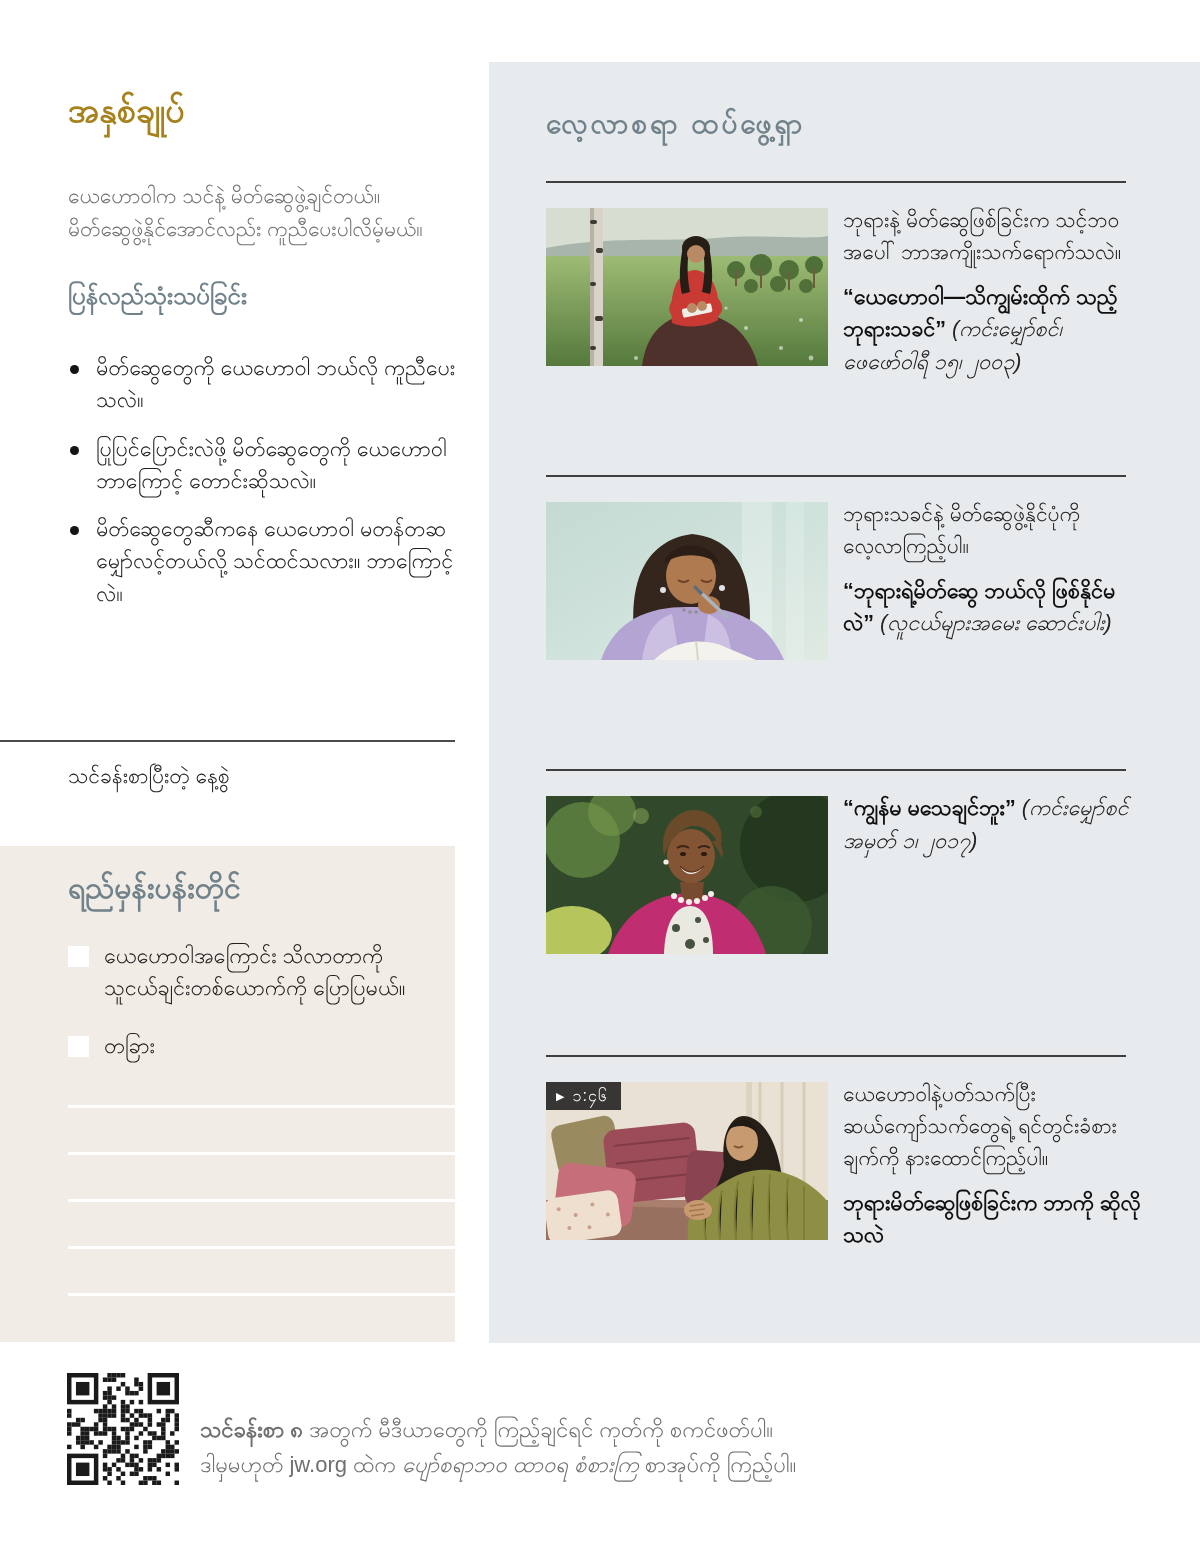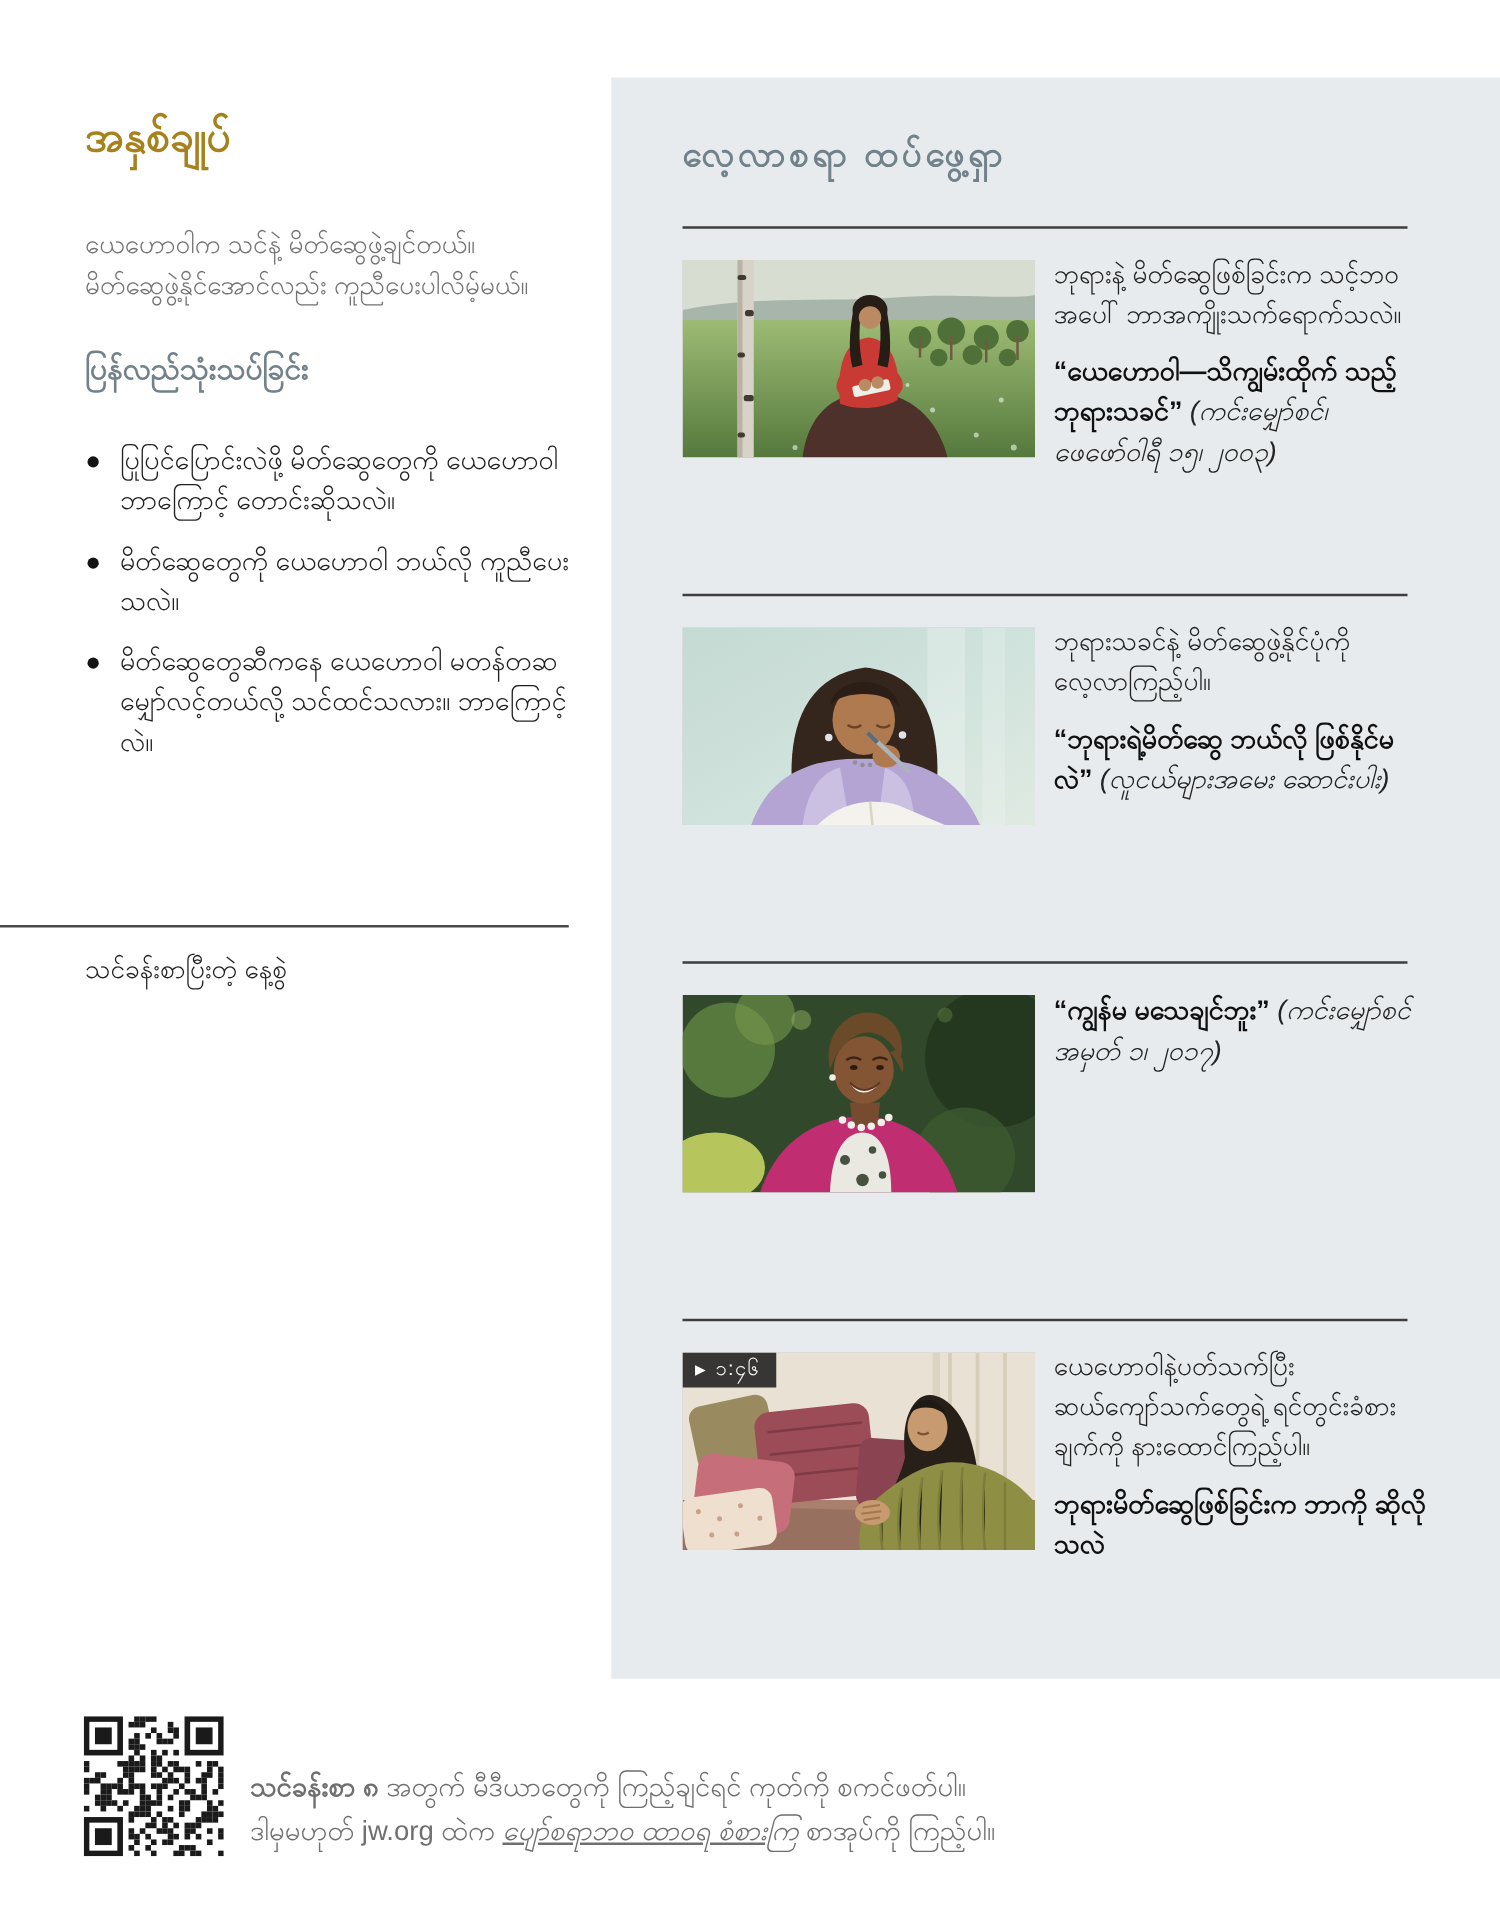--- a/index.html
+++ b/index.html
@@ -44,40 +44,56 @@
          padding:0 13px 0 10px;background:rgba(24,24,24,0.85);color:#ffffff;box-sizing:border-box;}
   .badge .play{font-size:11px;line-height:1;}
   .badge .dur{font-size:16px;line-height:1;letter-spacing:1px;}
 
   
   .qr{position:absolute;left:67px;top:1373px;width:112px;height:112px;}
   .qr svg{display:block;width:100%;height:100%;}
   .ftext{position:absolute;left:200px;top:1412px;width:860px;color:#6f6f6f;font-size:22px;line-height:1.6;}
   .ftext p{margin:0;}
   .ftext strong{font-weight:bold;}
-  .ftext em{font-style:italic;text-decoration:underline;}
+  .ftext em{font-style:italic;}
 </style>
 </head>
 <body>
 
 <div class="page">
 
   <h1 class="summary-title">အနှစ်ချုပ်</h1>
   <p class="summary-text">ယေဟောဝါက သင်နဲ့ မိတ်ဆွေဖွဲ့ချင်တယ်။ မိတ်ဆွေဖွဲ့နိုင်အောင်လည်း ကူညီပေးပါလိမ့်မယ်။</p>
 
   <h2 class="review-title">ပြန်လည်သုံးသပ်ခြင်း</h2>
   <ul class="review-list">
+    <li>မိတ်ဆွေတွေကို ယေဟောဝါ ဘယ်လို ကူညီပေးသလဲ။</li>
     <li>ပြုပြင်ပြောင်းလဲဖို့ မိတ်ဆွေတွေကို ယေဟောဝါ ဘာကြောင့် တောင်းဆိုသလဲ။</li>
-    <li>မိတ်ဆွေတွေကို ယေဟောဝါ ဘယ်လို ကူညီပေးသလဲ။</li>
     <li>မိတ်ဆွေတွေဆီကနေ ယေဟောဝါ မတန်တဆ မျှော်လင့်တယ်လို့ သင်ထင်သလား။ ဘာကြောင့်လဲ။</li>
   </ul>
 
   <hr class="divider">
   <div class="date-label">သင်ခန်းစာပြီးတဲ့ နေ့စွဲ</div>
 
+  <section class="goal-box">
+    <h2 class="goal-title">ရည်မှန်းပန်းတိုင်</h2>
+    <div class="goal-row r1">
+      <span class="checkbox"></span>
+      <span class="opt">ယေဟောဝါအကြောင်း သိလာတာကို သူငယ်ချင်းတစ်ယောက်ကို ပြောပြမယ်။</span>
+    </div>
+    <div class="goal-row r2">
+      <span class="checkbox"></span>
+      <span class="opt">တခြား</span>
+    </div>
+    <div class="write-line wl1"></div>
+    <div class="write-line wl2"></div>
+    <div class="write-line wl3"></div>
+    <div class="write-line wl4"></div>
+    <div class="write-line wl5"></div>
+  </section>
 
   <section class="panel">
     <h2 class="panel-title">လေ့လာစရာ ထပ်ဖွေ့ရှာ</h2>
 
     <article class="item i1">
       <div class="rule"></div>
       <figure>
         <svg viewBox="0 0 282 158" preserveAspectRatio="none">
           <defs>
               <linearGradient id="g1f" x1="0" y1="0" x2="0" y2="1">

